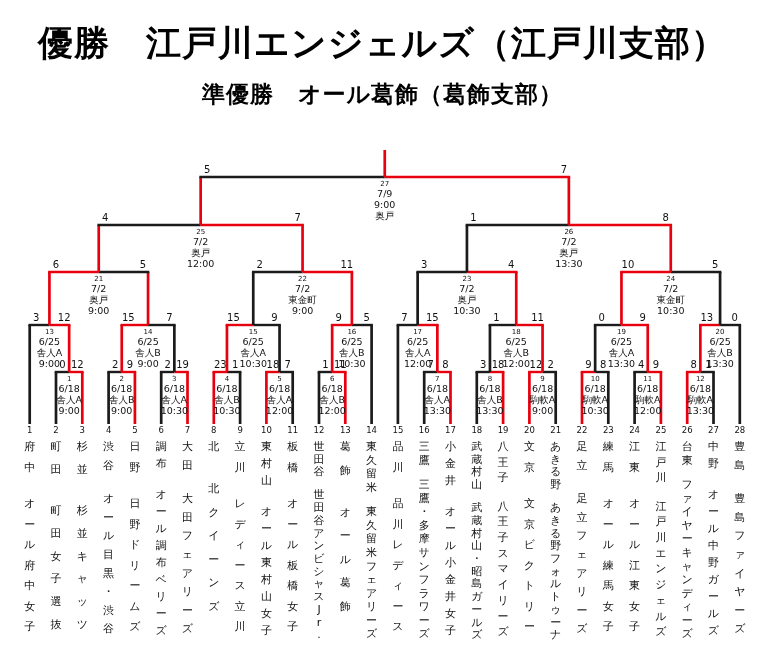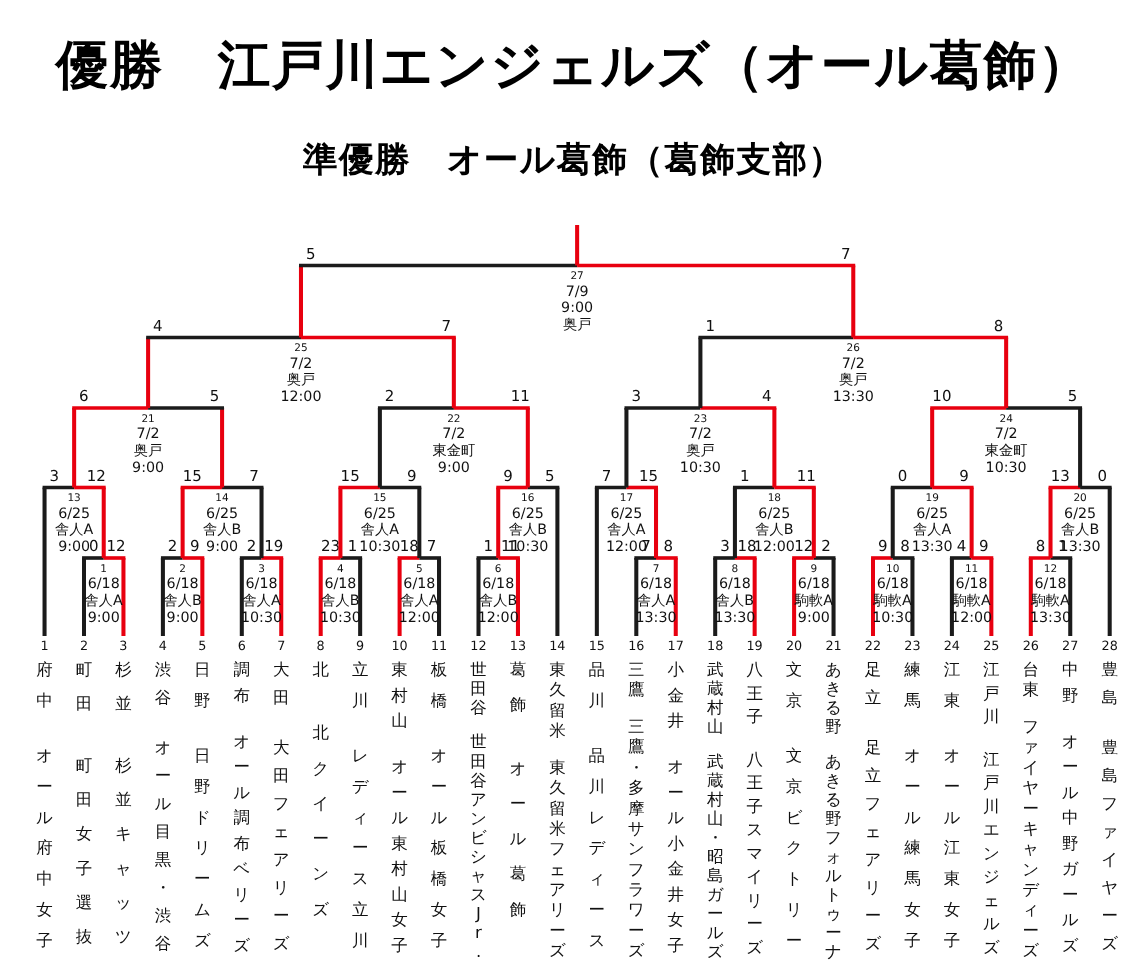--- a/index.html
+++ b/index.html
@@ -1,27 +1,27 @@
 <!DOCTYPE html>
 <html><head>
 <meta charset="utf-8">
 <style>
   html,body{margin:0;padding:0;background:#ffffff;}
   body{width:765px;height:645px;overflow:hidden;position:relative;
        font-family:"DejaVu Sans","Liberation Sans",sans-serif;}
   .title-line{width:765px;text-align:center;font-weight:bold;color:#000;
               font-family:"DejaVu Sans","Liberation Sans",sans-serif;}
   #champion-line{font-size:35px;margin-top:20px;letter-spacing:1px;}
-  #runnerup-line{font-size:23px;margin-top:24px;letter-spacing:1px;}
+  #runnerup-line{font-size:23px;margin-top:12px;letter-spacing:1px;}
   #bracket-svg{position:absolute;left:0;top:0;}
 </style>
 </head>
 <body>
 
-<div class="title-line" id="champion-line">優勝　江戸川エンジェルズ（オール葛飾）</div>
+<div class="title-line" id="champion-line">優勝　江戸川エンジェルズ（江戸川支部）</div>
 
 <div class="title-line" id="runnerup-line">準優勝　オール葛飾（葛飾支部）</div>
 
 <div id="bracket-container">
     <svg width="765" height="645" viewBox="0 0 765 645" id="bracket-svg">
       <g>
         <line x1="56" y1="372" x2="56" y2="424" stroke="#1b1b1b" stroke-width="2.7"></line>
         <line x1="82.3" y1="372" x2="82.3" y2="424" stroke="#e8000f" stroke-width="2.7"></line>
         <line x1="54.7" y1="372" x2="69.15" y2="372" stroke="#1b1b1b" stroke-width="2.4"></line>
         <line x1="69.15" y1="372" x2="83.6" y2="372" stroke="#e8000f" stroke-width="2.4"></line>

